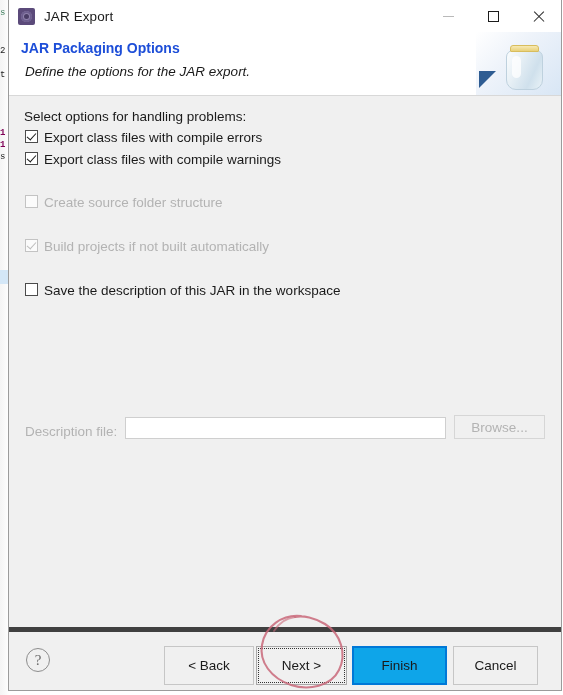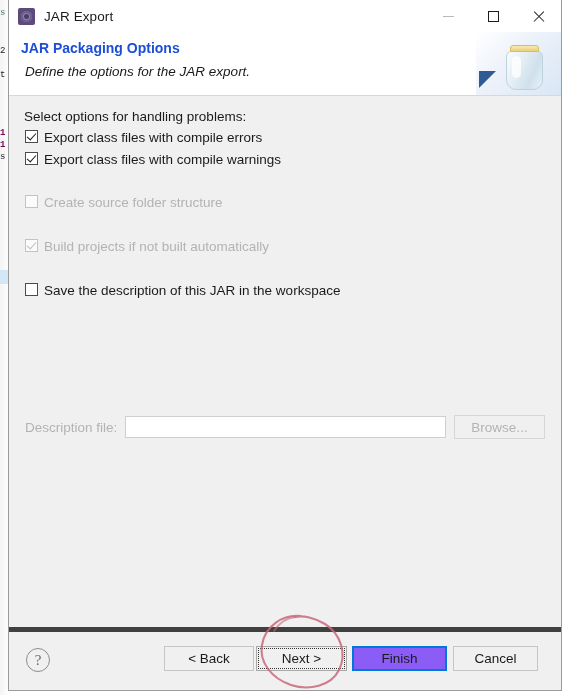--- a/index.html
+++ b/index.html
@@ -258,21 +258,21 @@
     font-size: 13.5px;
     color: #1a1a1a;
     white-space: nowrap;
   }
   .cblabel.disabled { color: #b3b3b3; }
 
   .descrow {
     position: absolute;
     left: 16px; top: 319px;
     display: flex;
-    align-items: center;
+    align-items: flex-end;
     width: 520px;
   }
   .desc-label {
     font-size: 13.5px;
     color: #b3b3b3;
     width: 100px;
     flex: 0 0 auto;
   }
   .desc-input {
     width: 325px; height: 22px;
@@ -314,39 +314,39 @@
     font-size: 15px;
     line-height: 21px;
     text-align: center;
     font-family: "Liberation Serif", serif;
     box-sizing: border-box;
     padding: 0;
   }
   .btn {
     position: absolute;
     top: 646px;
-    height: 25px;
+    height: 39px;
     background: #f0f0f0;
     border: 1px solid #c6c6c6;
     box-sizing: border-box;
     font-family: "Liberation Sans", sans-serif;
     font-size: 13.5px;
     color: #1a1a1a;
     text-align: center;
     line-height: 23px;
     padding: 0;
   }
   .btn-back   { left: 164px; width: 90px; }
   .btn-next   { left: 256px; width: 91px;
                 border: 1px solid #a8a8a8;
                 outline: 1px dotted #333333;
                 outline-offset: -3px; }
   .btn-finish { left: 352px; width: 95px;
                 border: 2px solid #0078d7;
-                background: #8b5cf6;
+                background: #0ea5e9;
                 line-height: 21px; }
   .btn-cancel { left: 453px; width: 85px; }
 
   
   .annot {
     position: absolute;
     left: 253px; top: 612px;
     width: 110px; height: 83px;
     pointer-events: none;
   }

